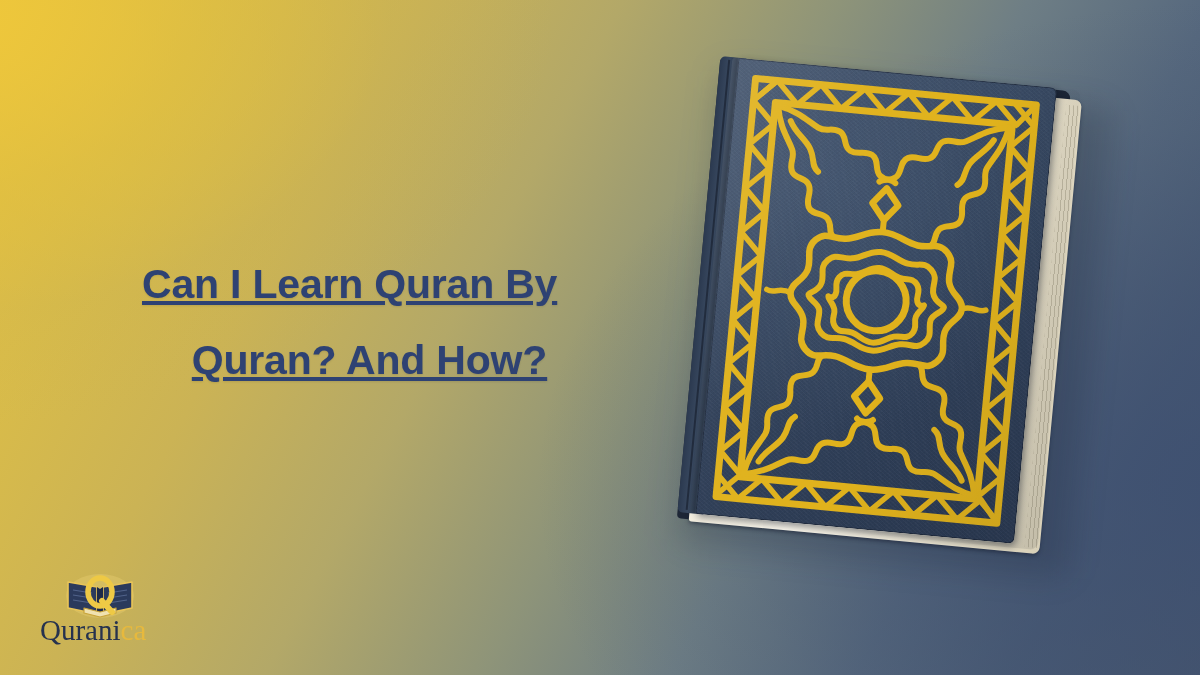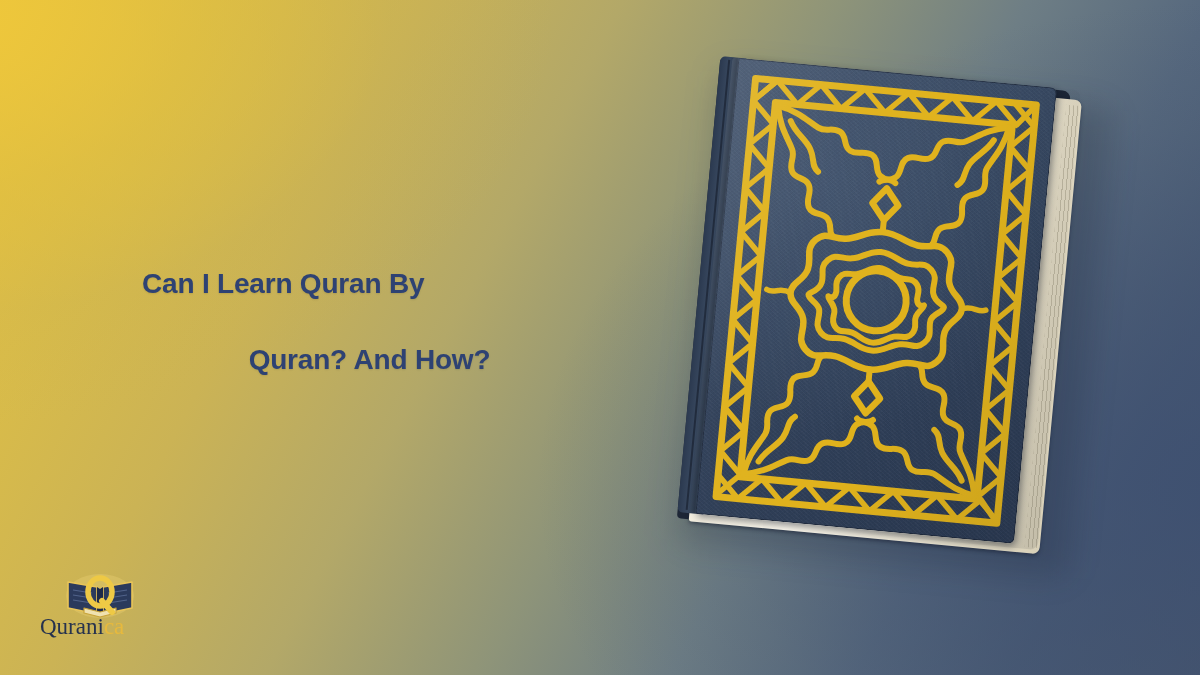--- a/index.html
+++ b/index.html
@@ -50,25 +50,26 @@
                  rgba(0,0,0,0) 76%);
   }
 
   
   #headline {
     position: absolute;
     left: 142px;
     top: 246px;
     width: 560px;
     color: #2e4273;
-    font-size: 28px;
+    font-size: 41px;
     font-weight: bold;
     line-height: 76px;
     letter-spacing: -0.2px;
     text-shadow: 0 1px 2px rgba(0,0,0,0.10);
+    text-decoration: underline;
   }
   #headline .ln { display: block; white-space: nowrap; }
   #headline .ln2 { text-align: center; width: 455px; }
 
   
   #book-wrap {
     position: absolute;
     left: 660px;
     top: 30px;
     width: 500px;
@@ -182,21 +183,21 @@
   }
   #logo-mark {
     position: absolute;
     left: 24px; top: 0;
     width: 72px; height: 46px;
   }
   #logo-text {
     position: absolute;
     left: 0; top: 42px;
     width: 150px;
-    font-size: 23px;
+    font-size: 29px;
     font-weight: normal;
     font-family: "Liberation Serif", serif;
     letter-spacing: 0px;
     white-space: nowrap;
   }
   #logo-text .dark { color: #26324e; }
   #logo-text .gold { color: #e7b93d; }
 </style>
 </head>
 <body>

